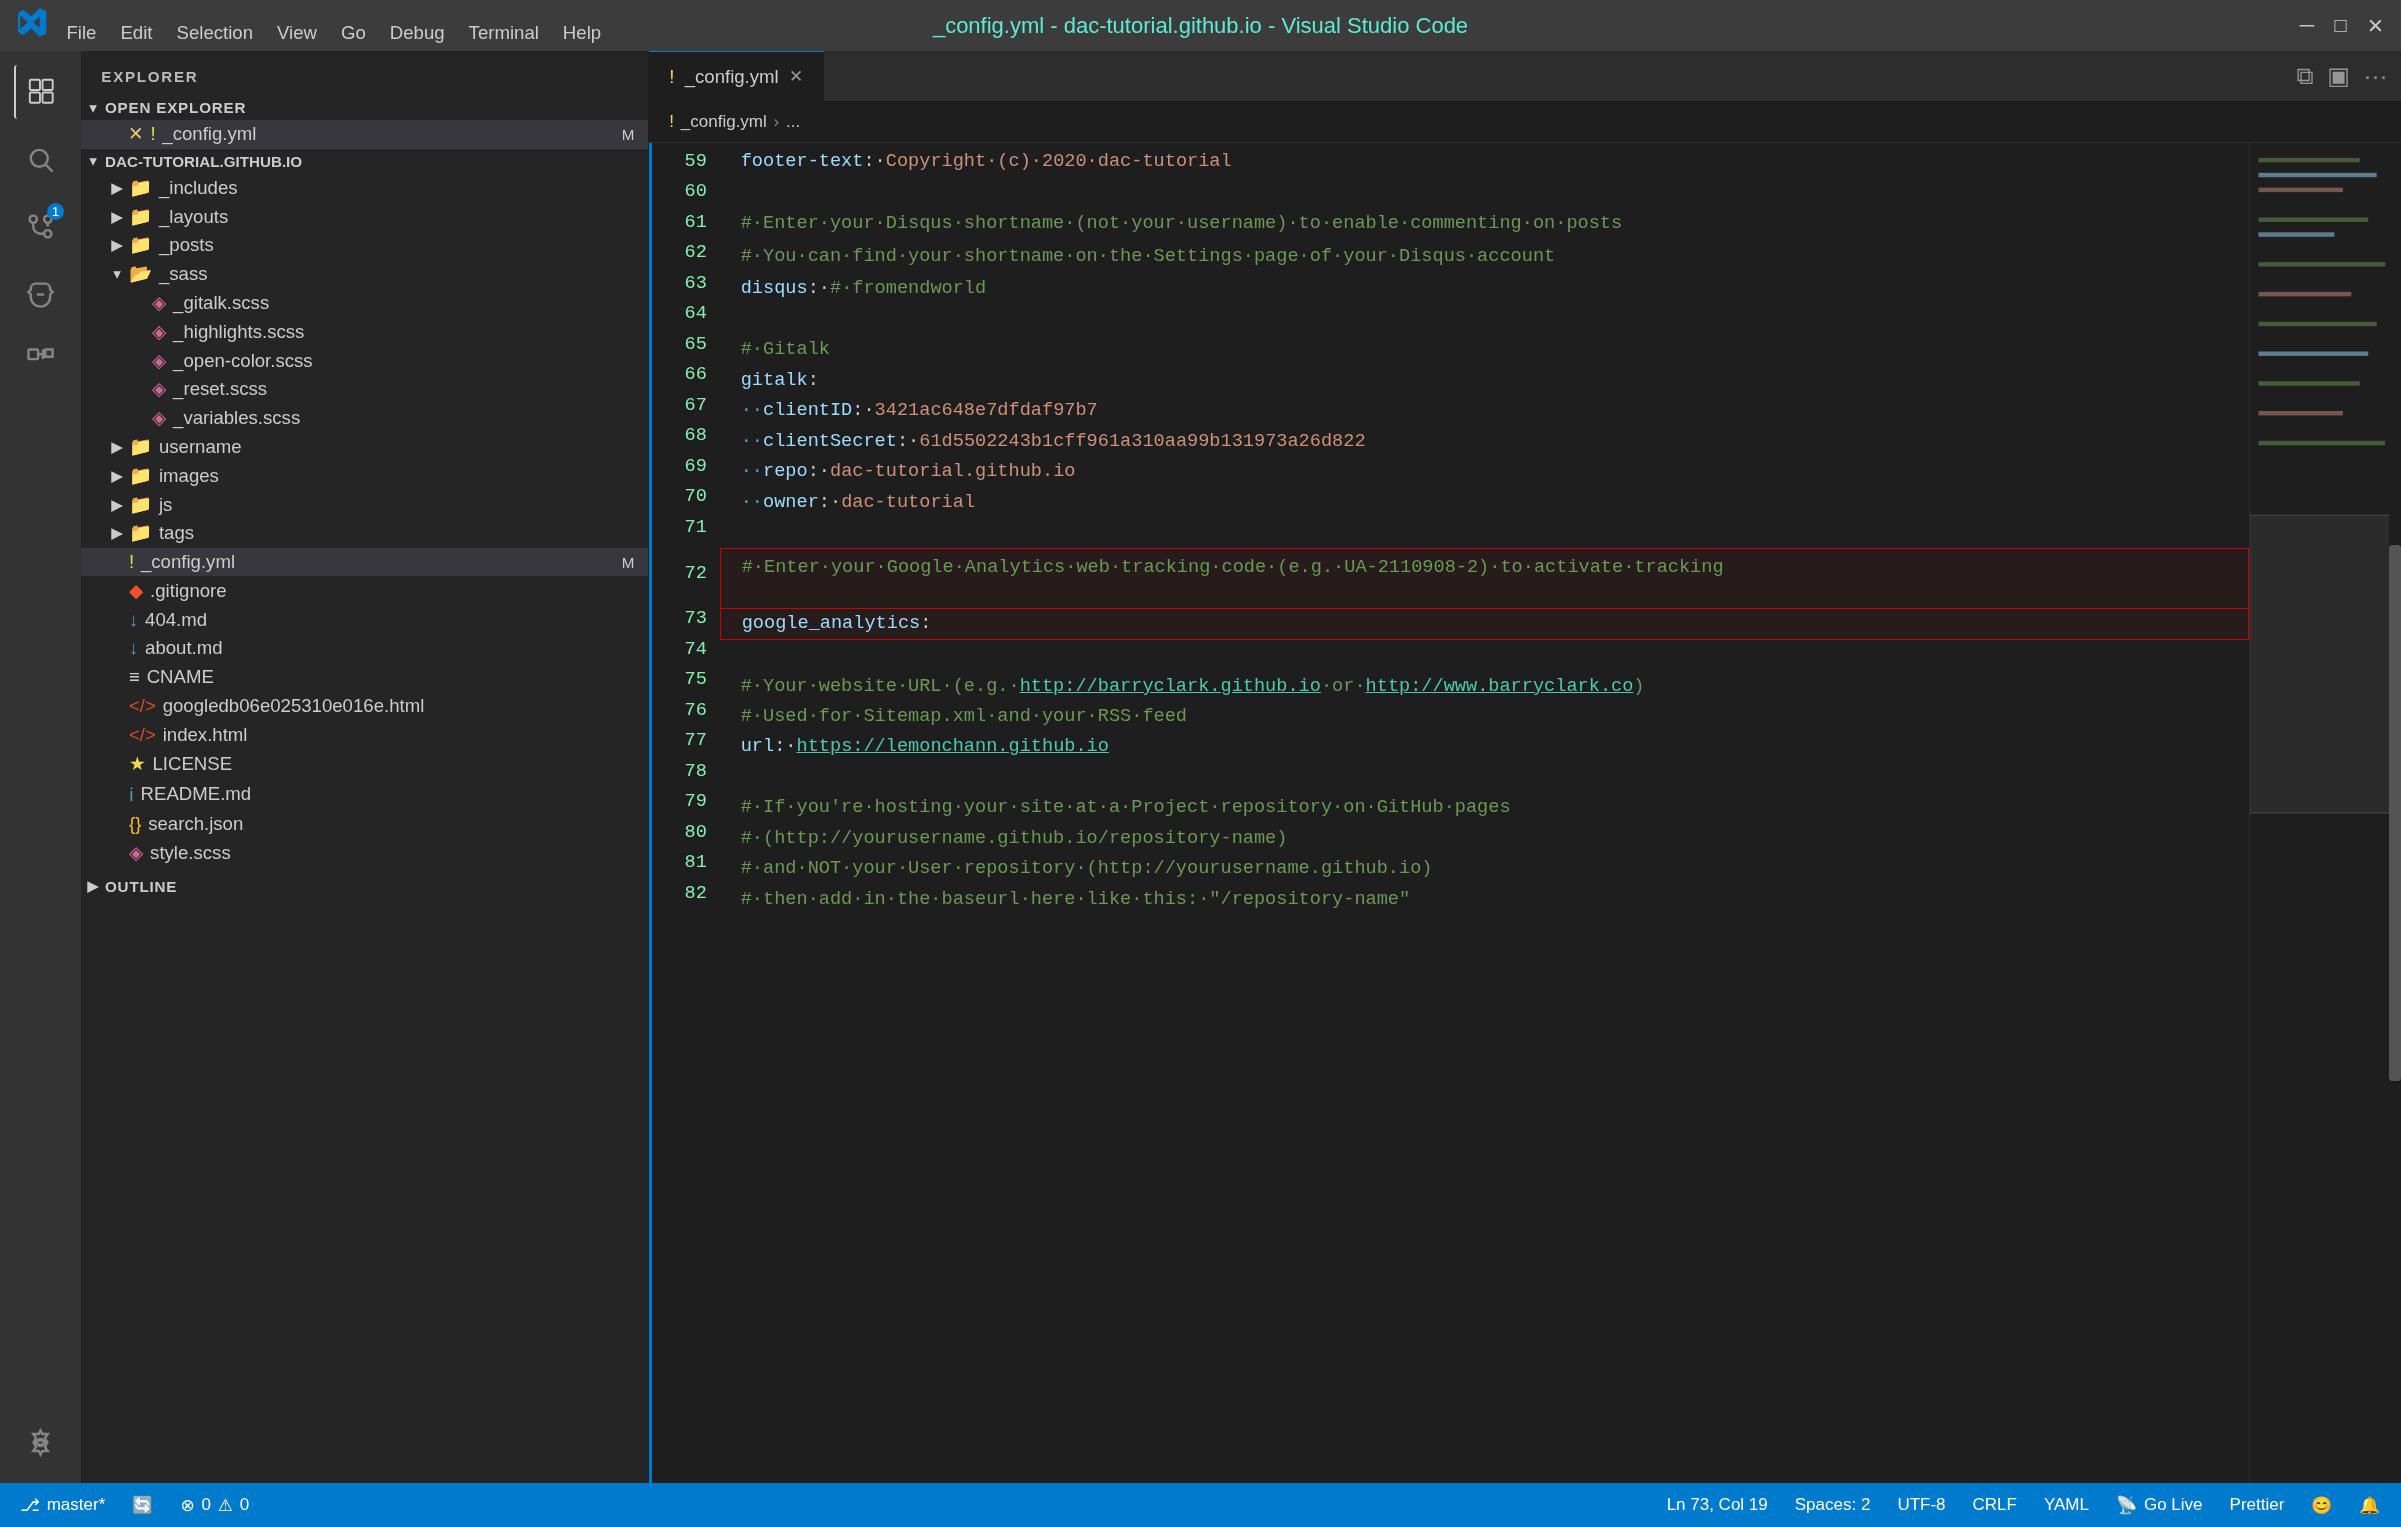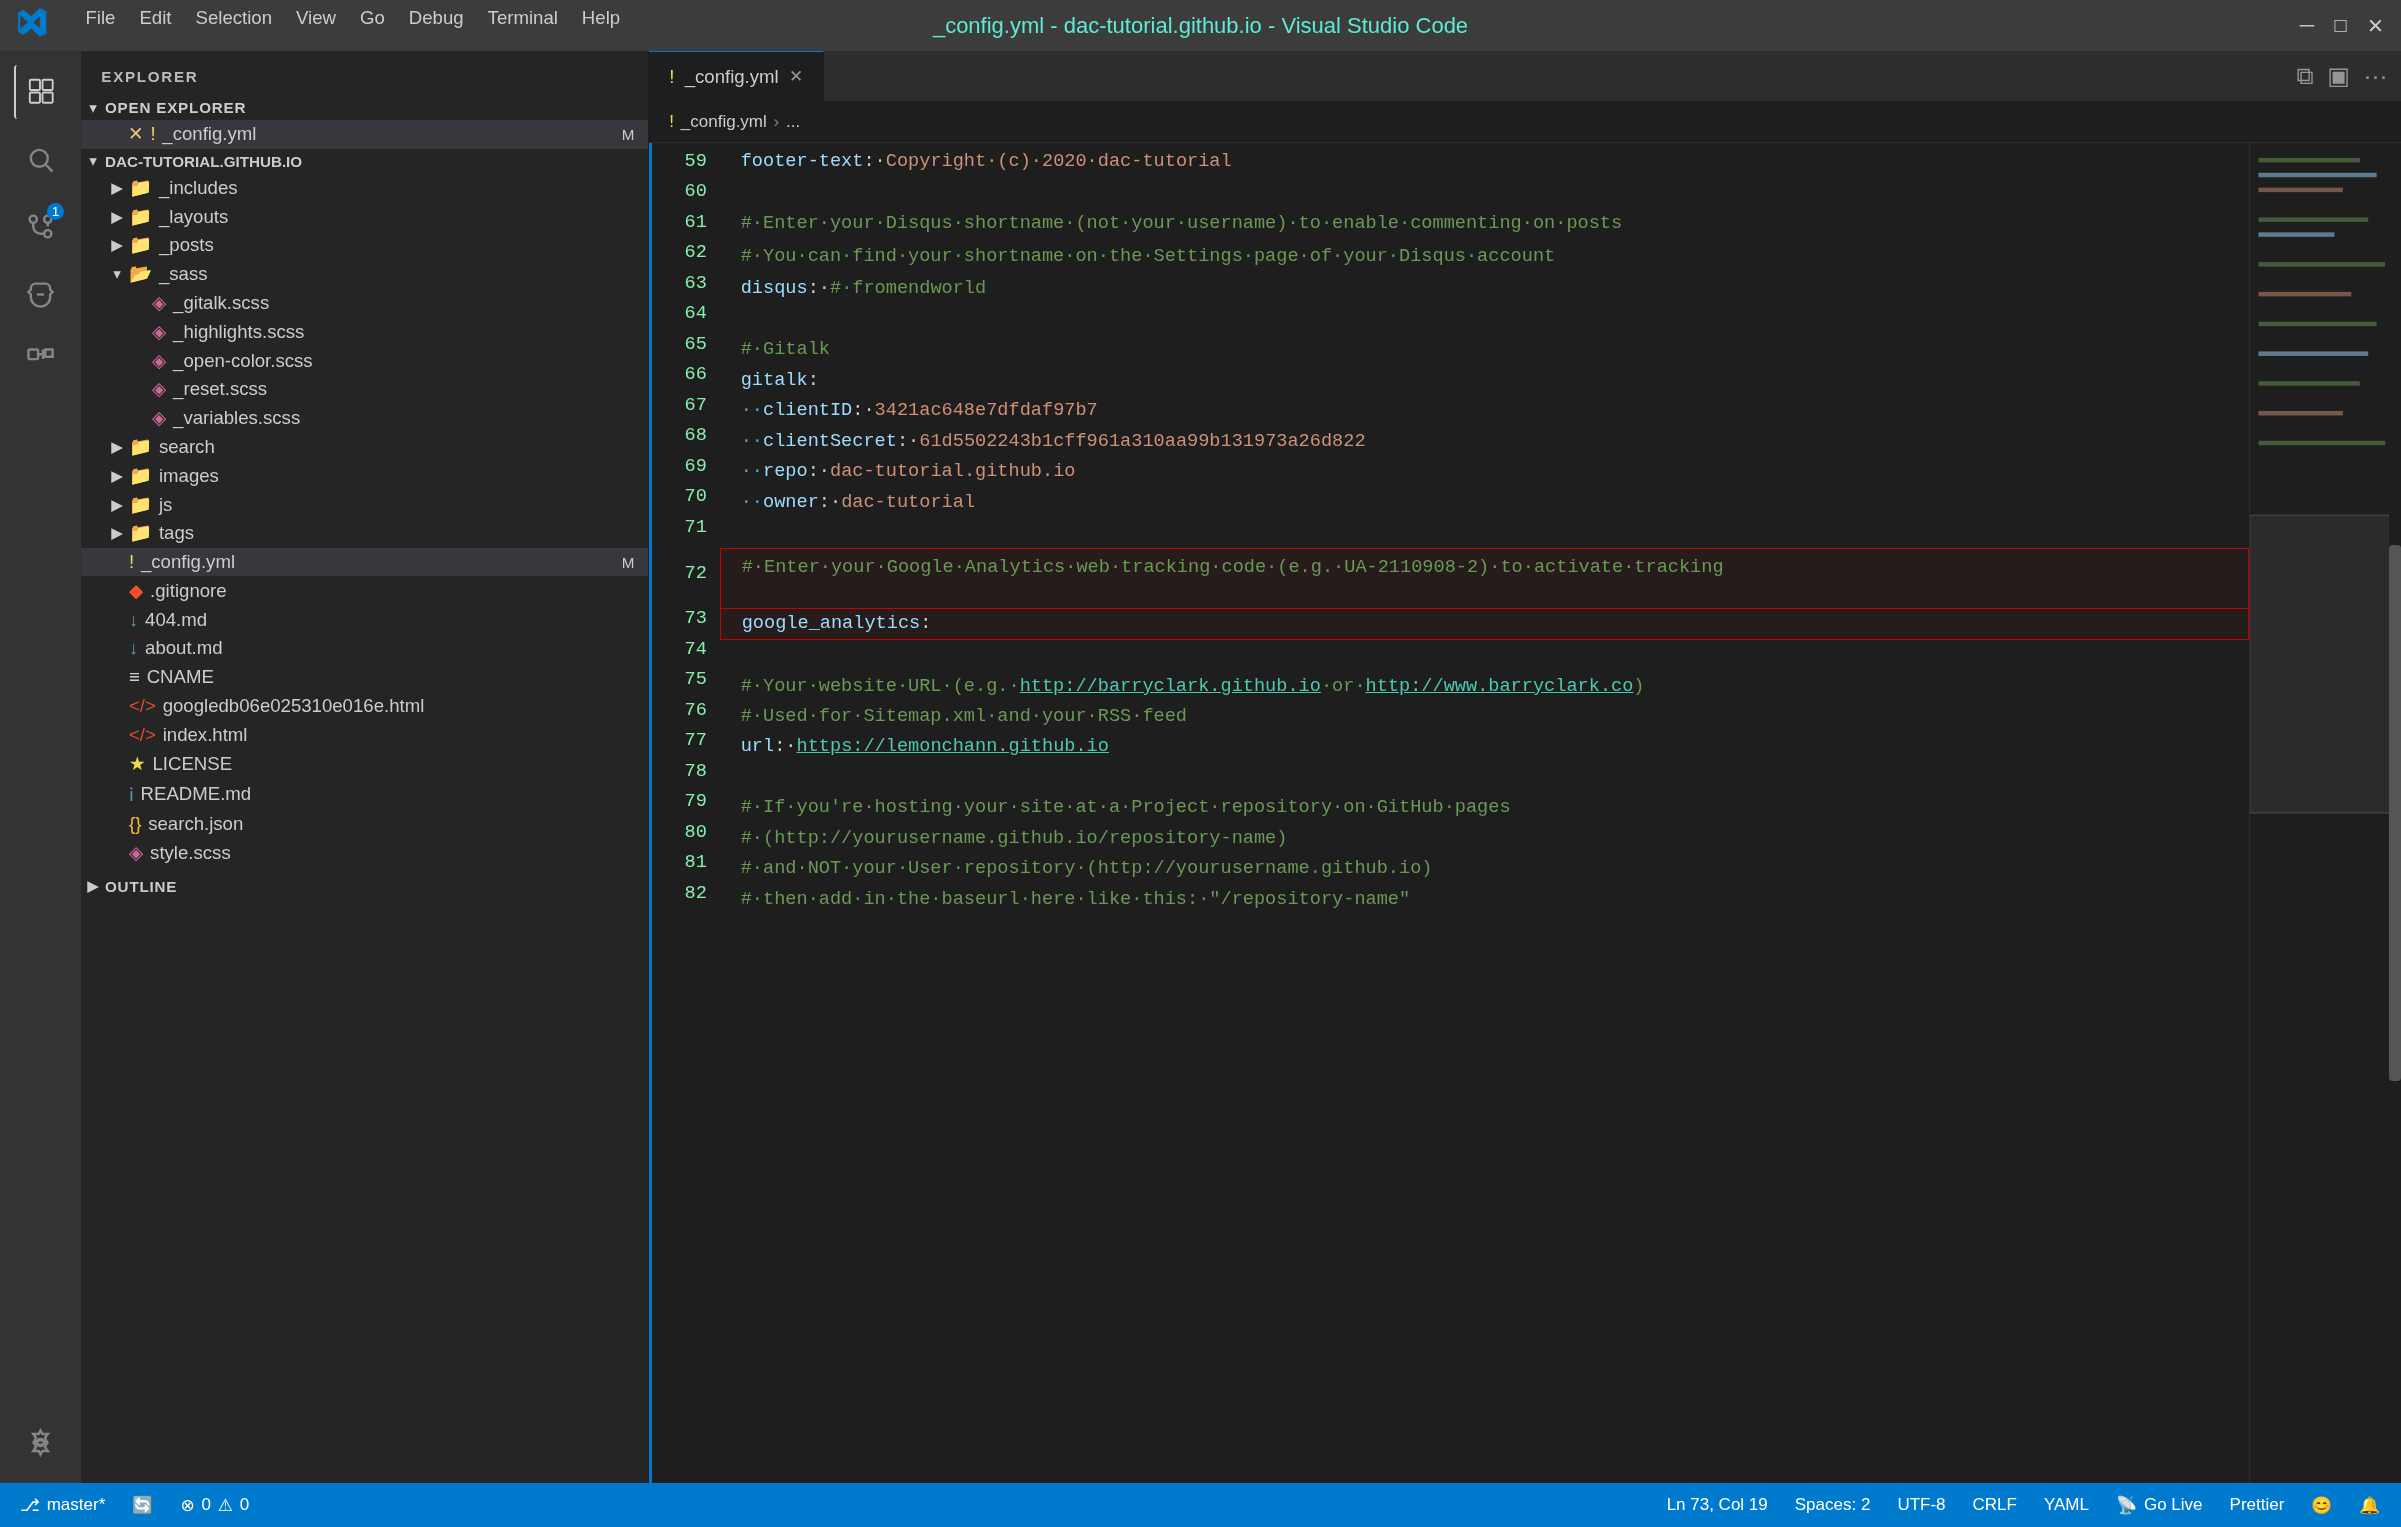--- a/index.html
+++ b/index.html
@@ -19,22 +19,22 @@
       height: 51px;
       display: flex;
       align-items: center;
       justify-content: space-between;
       padding: 0 17px;
       color: #cccccc;
       font-size: 18.6px;
     }
     .titlebar-left {
       display: flex;
-      align-items: flex-start;
-      gap: 38px;
+      align-items: flex-end;
+      gap: 19px;
     }
     .titlebar-logo {
       color: #4fc1ff;
       font-size: 27px;
       font-weight: bold;
     }
     .titlebar-menus {
       display: flex;
       gap: 24px;
       font-size: 18.6px;
@@ -461,21 +461,21 @@
     </div>
     <div class="tree-item indent-2">
       <span class="arrow" style="width:24px;"></span>
       <span style="margin-right:6.8px; color:#cd6799; font-size:18.6px;">◈</span>
       <span class="label">_variables.scss</span>
     </div>
 
     <div class="tree-item indent-1">
       <span class="arrow">▶</span>
       <span style="margin-right:6.8px; color:#dcb67a;">📁</span>
-      <span class="label">search</span>
+      <span class="label">username</span>
     </div>
 
     <div class="tree-item indent-1">
       <span class="arrow">▶</span>
       <span style="margin-right:6.8px; color:#dcb67a;">📁</span>
       <span class="label">images</span>
     </div>
 
     <div class="tree-item indent-1">
       <span class="arrow">▶</span>

